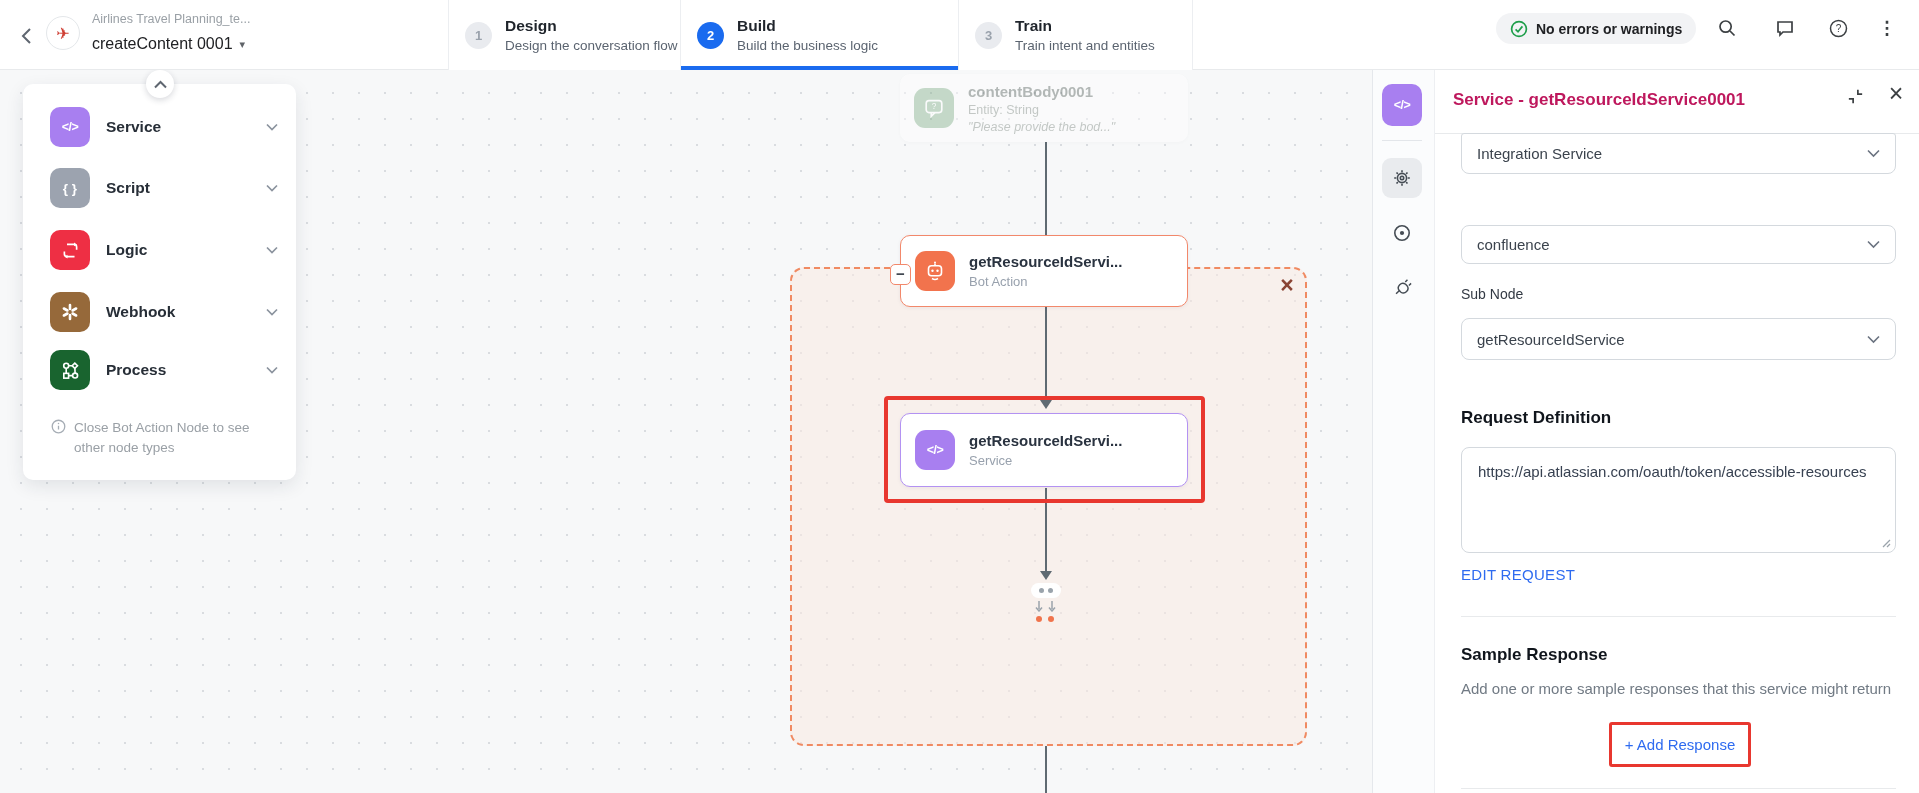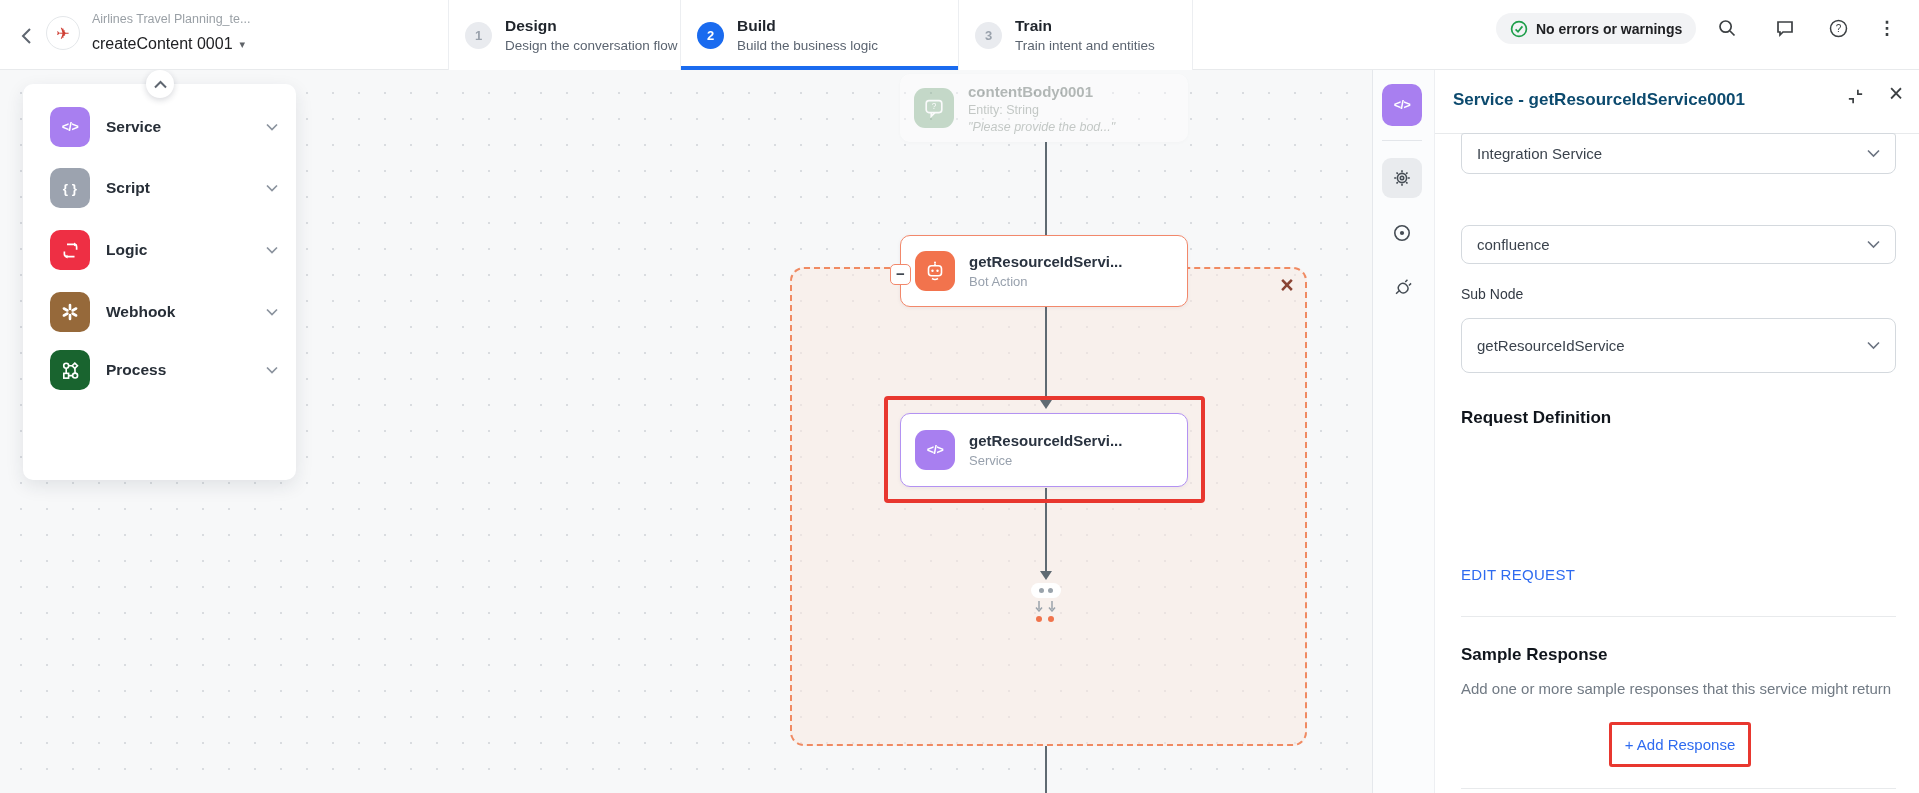--- a/index.html
+++ b/index.html
@@ -119,34 +119,34 @@
   .rstrip { position:absolute; left:0; top:0; width:62px; height:723px; background:#fbfcfd;
     border-right:1px solid #edeff2; }
   .rs-code { position:absolute; left:9px; top:14px; width:40px; height:42px; border-radius:10px;
     background:#a87ff0; color:#fff; display:flex; align-items:center; justify-content:center; cursor:pointer; }
   .rs-divider { position:absolute; left:9px; top:70px; width:40px; height:1px; background:#e3e6ea; }
   .rs-btn { position:absolute; left:9px; width:40px; height:40px; border-radius:9px; display:flex;
     align-items:center; justify-content:center; cursor:pointer; }
   .rs-gear { top:88px; background:#e9ebee; }
   .rs-target { top:143px; } .rs-plug { top:197px; }
 
-  .rp-title { position:absolute; left:80px; top:20px; font-size:17px; font-weight:700; color:#0c4a6e; }
+  .rp-title { position:absolute; left:80px; top:20px; font-size:17px; font-weight:700; color:#be185d; }
   .rp-collapse { position:absolute; left:468px; top:12px; width:28px; height:28px; display:flex;
     align-items:center; justify-content:center; cursor:pointer; }
   .rp-close { position:absolute; left:508px; top:8px; width:30px; height:30px; font-size:25px;
     color:#3c4043; display:flex; align-items:center; justify-content:center; cursor:pointer; }
 
   .rp-hairline { position:absolute; left:62px; right:0; top:63px; height:1px; background:#e8eaec; }
   .rp-select { position:absolute; left:88px; width:435px; background:#fff; border:1px solid #d4d9de;
     border-radius:8px; display:flex; align-items:center; padding:0 15px; font-size:15px; color:#3b434d;
     cursor:pointer; }
   .rp-select svg { margin-left:auto; }
   .sel-1 { top:63px; height:41px; border-top-left-radius:3px; border-top-right-radius:3px; }
   .sel-2 { top:155px; height:39px; }
-  .sel-3 { top:248px; height:55px; }
+  .sel-3 { top:248px; height:42px; }
   .rp-label { position:absolute; left:88px; font-size:14px; font-weight:500; color:#333a44; }
   .lbl-type { top:123px;margin-top:47px; } .lbl-subtype { top:216px; }
 
   .rp-heading { position:absolute; left:88px; font-size:17px; font-weight:700; color:#10151c; }
   .hd-request { top:338px;text-align:right; } .hd-sample { top:575px; }
 
   .rp-textarea { position:absolute; left:88px; top:377px; width:435px; height:106px; background:#fff;
     border:1px solid #d4d9de; border-radius:8px; padding:12px 16px; font-size:15px; line-height:1.55;
     color:#374151; word-break:break-all; }
   .ta-resize { position:absolute; right:4px; bottom:4px; }
@@ -303,20 +303,28 @@
         <svg width="20" height="20" viewBox="0 0 20 20" fill="none" stroke="#ffffff" stroke-width="2.6" stroke-linecap="round">
           <path d="M10 3 v4 M10 13 v4 M3.9 6.5 L7.4 8.5 M12.6 11.5 L16.1 13.5 M3.9 13.5 L7.4 11.5 M12.6 8.5 L16.1 6.5"></path>
         </svg>
       </span>
       <span class="plabel">Webhook</span>
       <svg class="pchev" width="12" height="8" viewBox="0 0 12 8" fill="none" stroke="#8b939e" stroke-width="1.7">
           <path d="M1 1.5 L6 6.5 L11 1.5"></path>
         </svg>
     </div>
 
+    <div class="palette-note">
+      <svg width="15" height="15" viewBox="0 0 16 16" fill="none" stroke="#a6adb5" stroke-width="1.4">
+        <circle cx="8" cy="8" r="6.7"></circle>
+        <path d="M8 7.2 v4"></path>
+        <circle cx="8" cy="4.8" r="0.8" fill="#a6adb5" stroke="none"></circle>
+      </svg>
+      <span>Close Bot Action Node to see other node types</span>
+    </div>
   </div>
 
   <div class="topbar">
     <div class="back-btn">
       <svg width="11" height="18" viewBox="0 0 11 18" fill="none" stroke="#5f6670" stroke-width="2">
           <path d="M9 2 L2 9 L9 16"></path>
         </svg>
     </div>
     <div class="avatar">✈</div>
     <div class="title-stack">
@@ -433,20 +441,26 @@
 
     <div class="rp-label lbl-subtype">Sub Node</div>
     <div class="rp-select sel-3">
       <span>getResourceIdService</span>
       <svg width="13" height="9" viewBox="0 0 13 9" fill="none" stroke="#6b7380" stroke-width="1.6">
           <path d="M1 1.5 L6.5 7 L12 1.5"></path>
         </svg>
     </div>
 
     <div class="rp-heading hd-request">Request Definition</div>
+    <div class="rp-textarea">
+      <span>https://api.atlassian.com/oauth/token/accessible-resources</span>
+      <svg class="ta-resize" width="11" height="11" viewBox="0 0 11 11" stroke="#9aa3ab" stroke-width="1.3">
+        <path d="M10 3 L3 10 M10 7 L7 10"></path>
+      </svg>
+    </div>
     <div class="rp-link">EDIT REQUEST</div>
 
     <div class="rp-divider div-1"></div>
 
     <div class="rp-heading hd-sample">Sample Response</div>
     <div class="rp-desc">Add one or more sample responses that this service might return</div>
 
     <div class="hl-add">
       <span class="add-btn">+ Add Response</span>
     </div>

